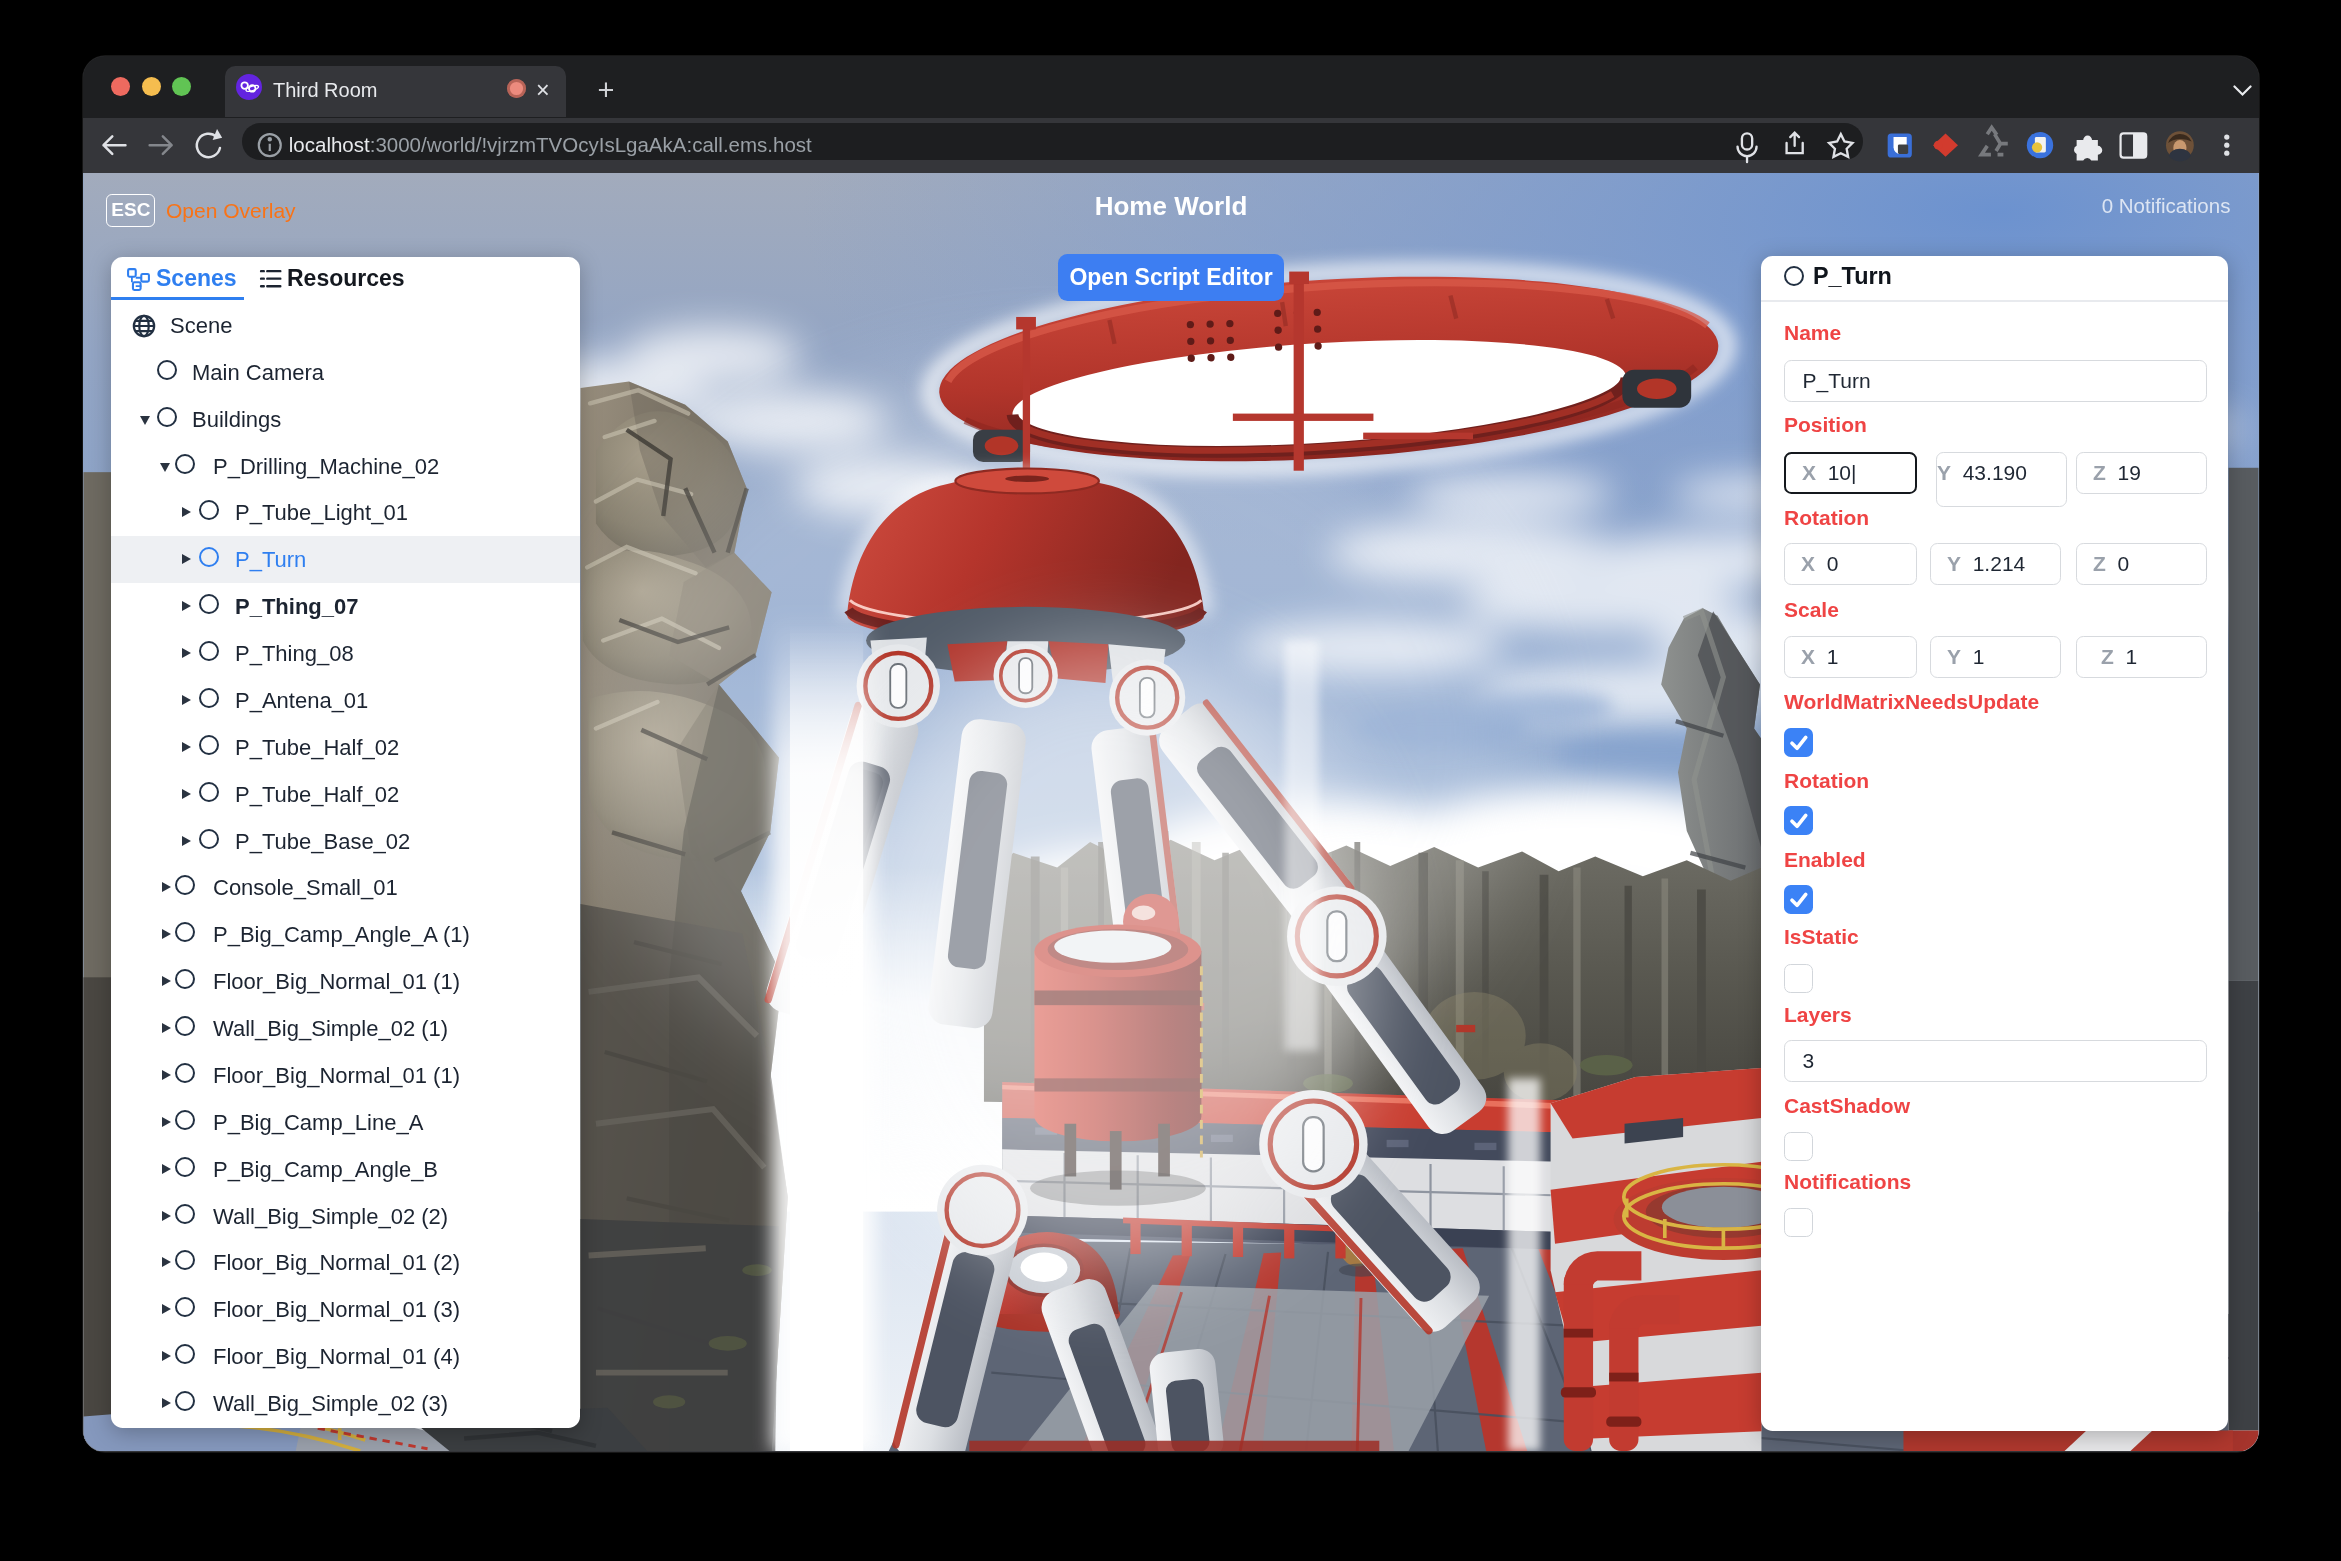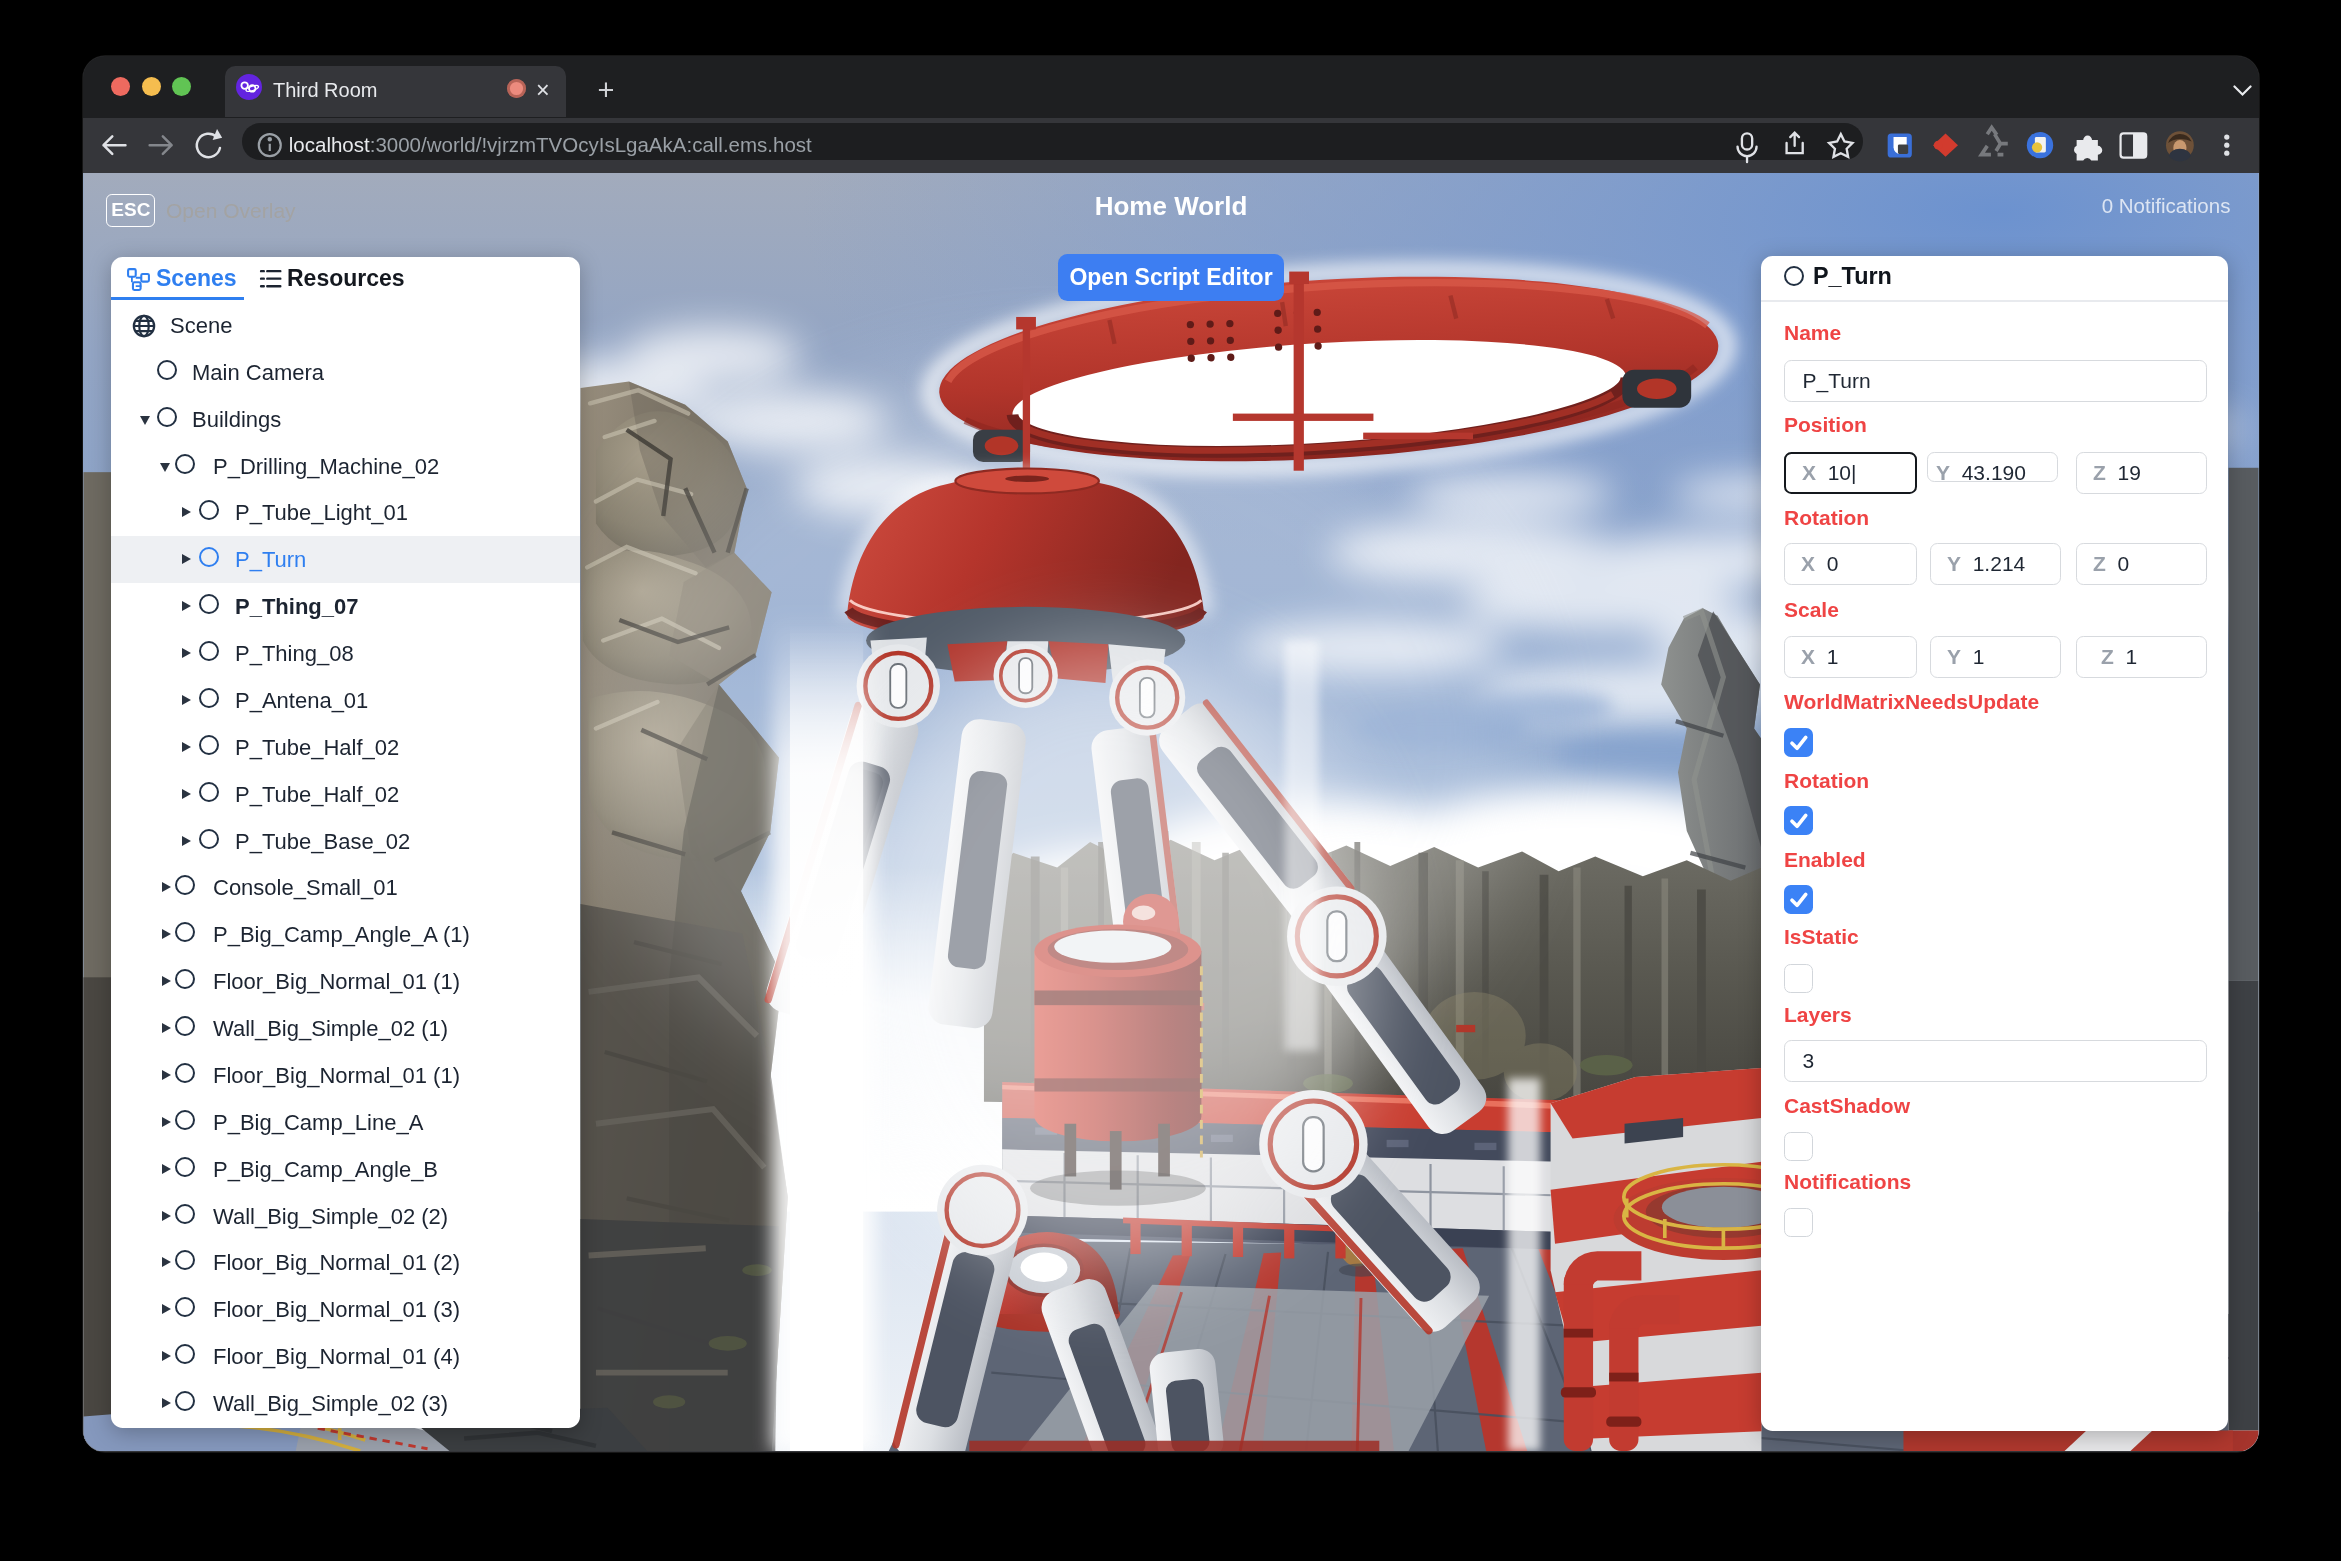--- a/index.html
+++ b/index.html
@@ -584,21 +584,21 @@
         <g fill="#dfe1e5">
             <circle cx="2927" cy="26" r="3.6"></circle>
             <circle cx="2927" cy="37" r="3.6"></circle>
             <circle cx="2927" cy="48" r="3.6"></circle>
           </g>
       </g>
     </svg>
   </div>
 
   <div class="abs" style="left:23.4px;top:138px;width:49px;height:33px;border:1.8px solid #fff;border-radius:5.9px;color:#fff;font-size:19px;font-weight:bold;text-align:center;line-height:30px;">ESC</div>
-  <div class="abs" style="left:83px;top:138px;height:33px;line-height:33px;color:#a3a3a3;font-size:21px;">Open Overlay</div>
+  <div class="abs" style="left:83px;top:138px;height:33px;line-height:33px;color:#f97316;font-size:21px;">Open Overlay</div>
   <div class="abs" style="left:0;top:135px;width:2176px;text-align:center;color:#fff;font-size:26px;font-weight:bold;">Home World</div>
   <div class="abs" style="right:28.6px;top:138px;color:rgba(255,255,255,.75);font-size:20.5px;">0 Notifications</div>
   <div class="abs" style="left:975px;top:198px;width:226px;height:47px;background:#3d7ef2;border-radius:9.5px;color:#fff;font-size:23px;font-weight:bold;text-align:center;line-height:47px;">Open Script Editor</div>
 
   <div id="lpanel" class="panel">
 
     <div class="abs" style="left:0;top:0;width:100%;height:45px;">
       <svg class="abs" style="left:14.6px;top:9.5px" width="25" height="25" viewBox="0 0 36 36" fill="none" stroke="#2f7ff0" stroke-width="3">
         <rect x="3" y="3" width="11" height="11" rx="2"></rect>
           <rect x="22" y="10" width="11" height="11" rx="2"></rect>
@@ -740,21 +740,21 @@
   </div>
 
   <div id="rpanel" class="panel">
     <span class="c" style="left:23.4px;top:10.3px;margin-top:0;"></span>
     <div class="abs" style="left:52px;top:6.6px;font-size:23.4px;font-weight:bold;color:#10151c;">P_Turn</div>
     <div class="abs" style="left:0;top:44px;width:100%;height:1.5px;background:#e8eaee;"></div>
     <div class="abs lbl" style="left:23px;top:65px;">Name</div>
     <div class="inp" style="left:23px;top:104px;width:423px;height:42px;line-height:39px;padding-left:17.6px;">P_Turn</div>
     <div class="abs lbl" style="left:23px;top:157px;">Position</div>
     <div class="inp" style="left:23px;top:196px;width:133px;height:42px;line-height:37px;padding-left:16px;border:2.6px solid #14181d;"><b style="color:#9aa1ab;">X</b>&nbsp;&nbsp;10<span style="font-weight:100;">|</span></div>
-    <div class="inp" style="left:166px;top:196px;width:131px;height:30px;line-height:39px;padding-left:8px;"><b style="color:#9aa1ab;">Y</b>&nbsp;&nbsp;43.190</div>
+    <div class="inp" style="left:175px;top:196px;width:131px;height:55px;line-height:39px;padding-left:0;"><b style="color:#9aa1ab;">Y</b>&nbsp;&nbsp;43.190</div>
     <div class="inp" style="left:315px;top:196px;width:131px;height:42px;line-height:39px;padding-left:16px;"><b style="color:#9aa1ab;">Z</b>&nbsp;&nbsp;19</div>
     <div class="abs lbl" style="left:23px;top:250px;">Rotation</div>
     <div class="inp" style="left:23px;top:287px;width:133px;height:42px;line-height:39px;padding-left:16px;"><b style="color:#9aa1ab;">X</b>&nbsp;&nbsp;0</div>
     <div class="inp" style="left:169px;top:287px;width:131px;height:42px;line-height:39px;padding-left:16px;"><b style="color:#9aa1ab;">Y</b>&nbsp;&nbsp;1.214</div>
     <div class="inp" style="left:315px;top:287px;width:131px;height:42px;line-height:39px;padding-left:16px;"><b style="color:#9aa1ab;">Z</b>&nbsp;&nbsp;0</div>
     <div class="abs lbl" style="left:23px;top:342px;">Scale</div>
     <div class="inp" style="left:23px;top:380px;width:133px;height:42px;line-height:39px;padding-left:16px;"><b style="color:#9aa1ab;">X</b>&nbsp;&nbsp;1</div>
     <div class="inp" style="left:169px;top:380px;width:131px;height:42px;line-height:39px;padding-left:16px;"><b style="color:#9aa1ab;">Y</b>&nbsp;&nbsp;1</div>
     <div class="inp" style="left:315px;top:380px;width:131px;height:42px;line-height:39px;padding-left:24px;"><b style="color:#9aa1ab;">Z</b>&nbsp;&nbsp;1</div>
     <div class="abs lbl" style="left:23px;top:434px;">WorldMatrixNeedsUpdate</div>

